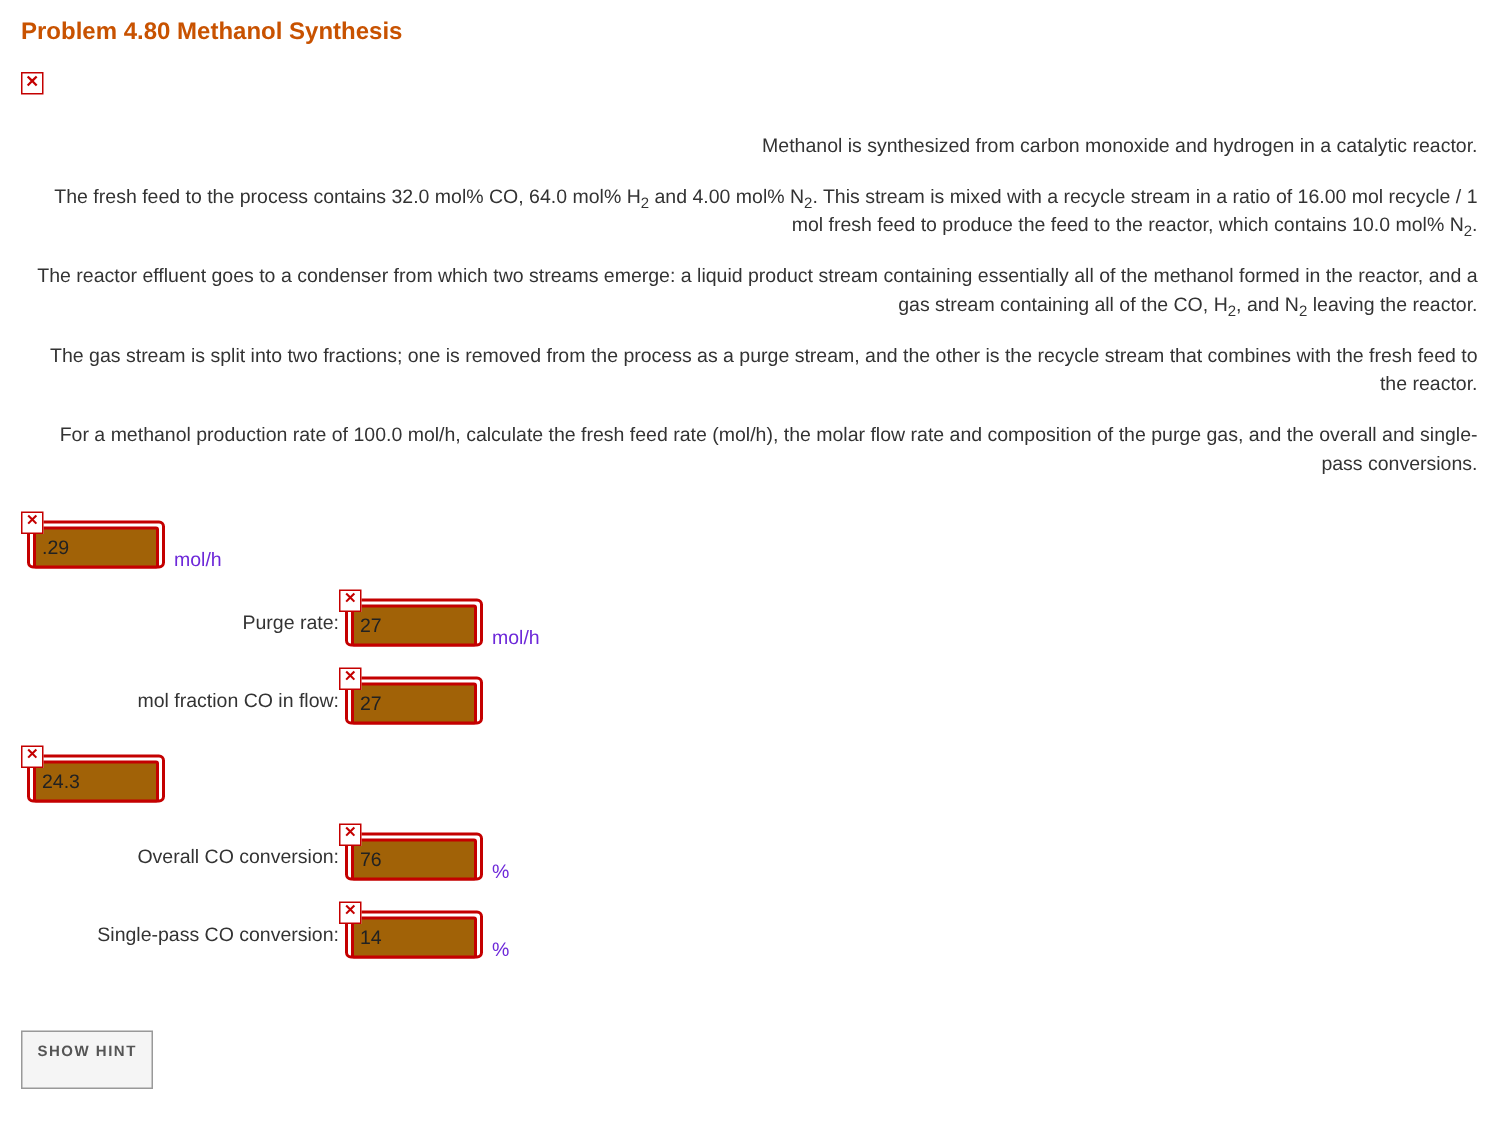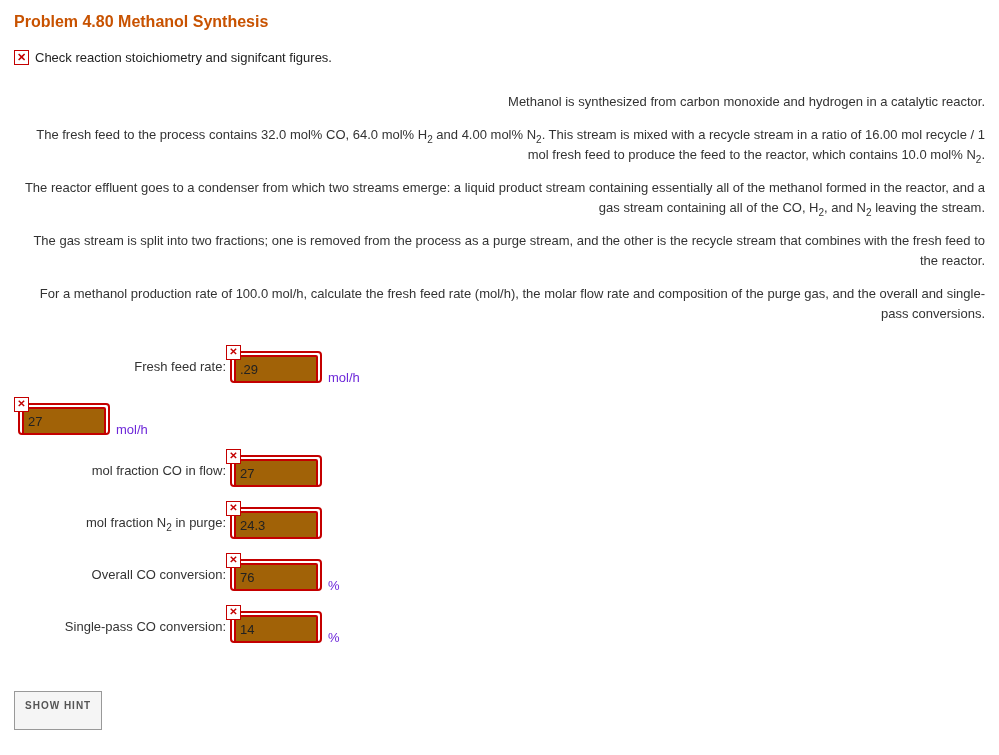--- a/index.html
+++ b/index.html
@@ -122,63 +122,61 @@
     cursor: pointer;
   }
 </style>
 </head>
 <body>
 
 <div class="title">Problem 4.80 Methanol Synthesis</div>
 
 <div class="feedback-row">
   <div class="x-badge">✕</div>
-  <div class="feedback-text">Check reaction stoichiometry and signifcant figures.</div>
 </div>
 
 <p>Methanol is synthesized from carbon monoxide and hydrogen in a catalytic reactor.</p>
 
 <p>
   <span>The fresh feed to the process contains 32.0 mol% CO, 64.0 mol% H</span><sub>2</sub><span> and 4.00 mol% N</span><sub>2</sub><span>. This stream is mixed with a recycle stream in a ratio of 16.00 mol recycle / 1 mol fresh feed to produce the feed to the reactor, which contains 10.0 mol% N</span><sub>2</sub><span>.</span>
 </p>
 
 <p>
-  <span>The reactor effluent goes to a condenser from which two streams emerge: a liquid product stream containing essentially all of the methanol formed in the reactor, and a gas stream containing all of the CO, H</span><sub>2</sub><span>, and N</span><sub>2</sub><span> leaving the stream.</span>
+  <span>The reactor effluent goes to a condenser from which two streams emerge: a liquid product stream containing essentially all of the methanol formed in the reactor, and a gas stream containing all of the CO, H</span><sub>2</sub><span>, and N</span><sub>2</sub><span> leaving the reactor.</span>
 </p>
 
 <p>The gas stream is split into two fractions; one is removed from the process as a purge stream, and the other is the recycle stream that combines with the fresh feed to the reactor.</p>
 
 <p>For a methanol production rate of 100.0 mol/h, calculate the fresh feed rate (mol/h), the molar flow rate and composition of the purge gas, and the overall and single-pass conversions.</p>
 
 <div class="answers" id="answers">
     <div class="ans-row">
-      <div class="ans-label">Fresh feed rate:</div>
       <div class="ans-field">
         <div class="field-x">✕</div>
         <div class="ans-outer"><input class="ans-input" type="text" value=".29" style=""></div>
       </div>
       <div class="ans-unit">mol/h</div>
     </div>
     <div class="ans-row">
+      <div class="ans-label">Purge rate:</div>
       <div class="ans-field">
         <div class="field-x">✕</div>
         <div class="ans-outer"><input class="ans-input" type="text" value="27" style=""></div>
       </div>
       <div class="ans-unit">mol/h</div>
     </div>
     <div class="ans-row">
       <div class="ans-label">mol fraction CO in flow:</div>
       <div class="ans-field">
         <div class="field-x">✕</div>
         <div class="ans-outer"><input class="ans-input" type="text" value="27" style=""></div>
       </div>
       <div class="ans-unit"></div>
     </div>
     <div class="ans-row">
-      <div class="ans-label">mol fraction N<sub>2</sub> in purge:</div>
       <div class="ans-field">
         <div class="field-x">✕</div>
         <div class="ans-outer"><input class="ans-input" type="text" value="24.3" style=""></div>
       </div>
       <div class="ans-unit"></div>
     </div>
     <div class="ans-row">
       <div class="ans-label">Overall CO conversion:</div>
       <div class="ans-field">
         <div class="field-x">✕</div>

